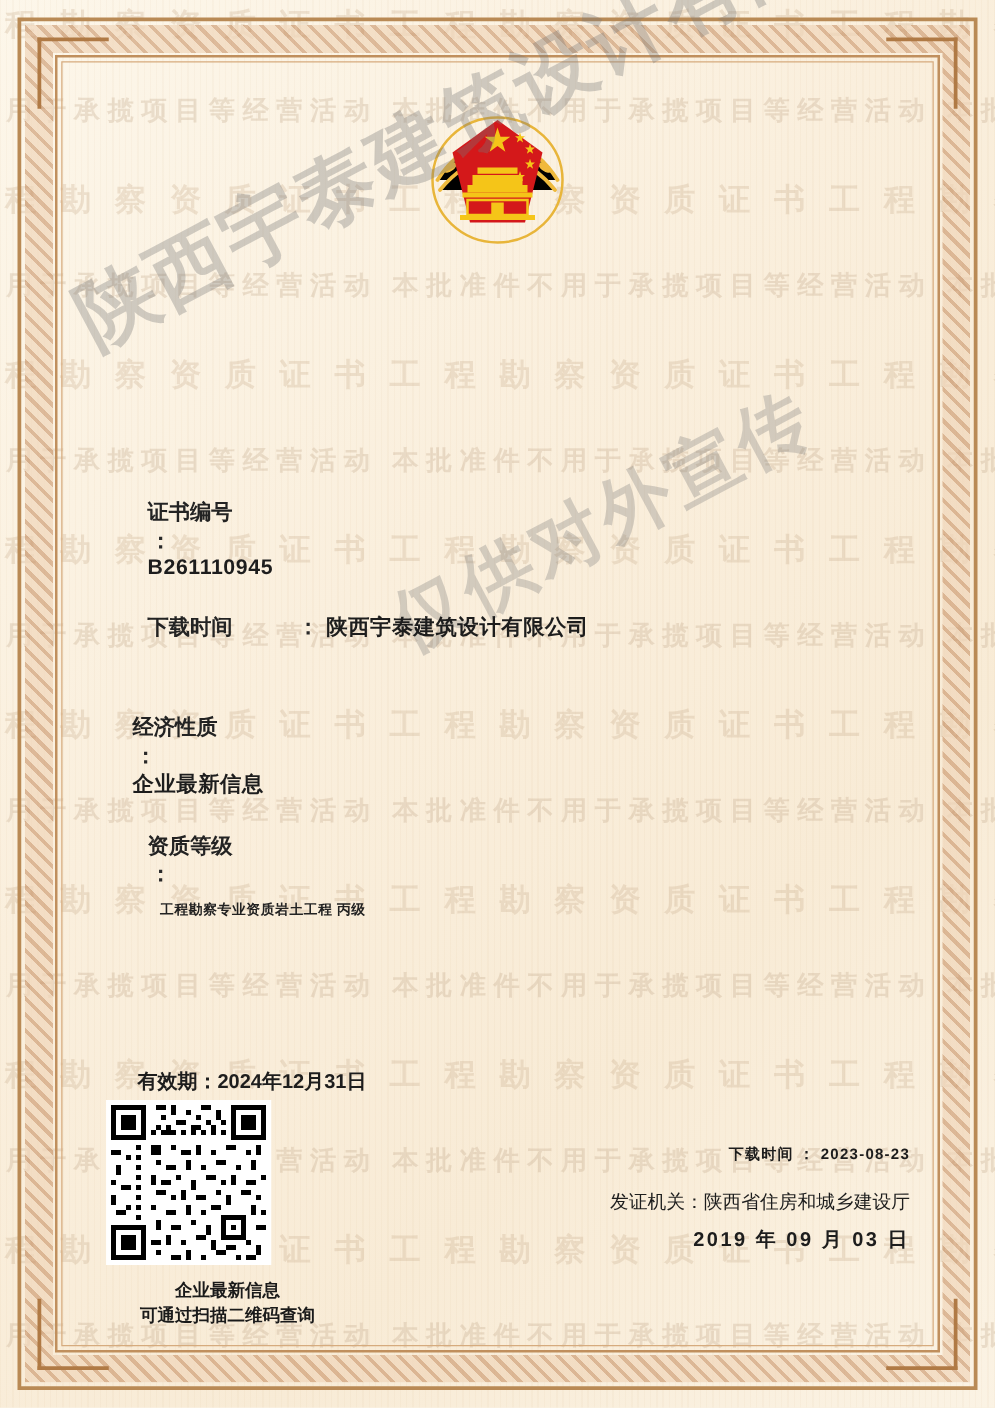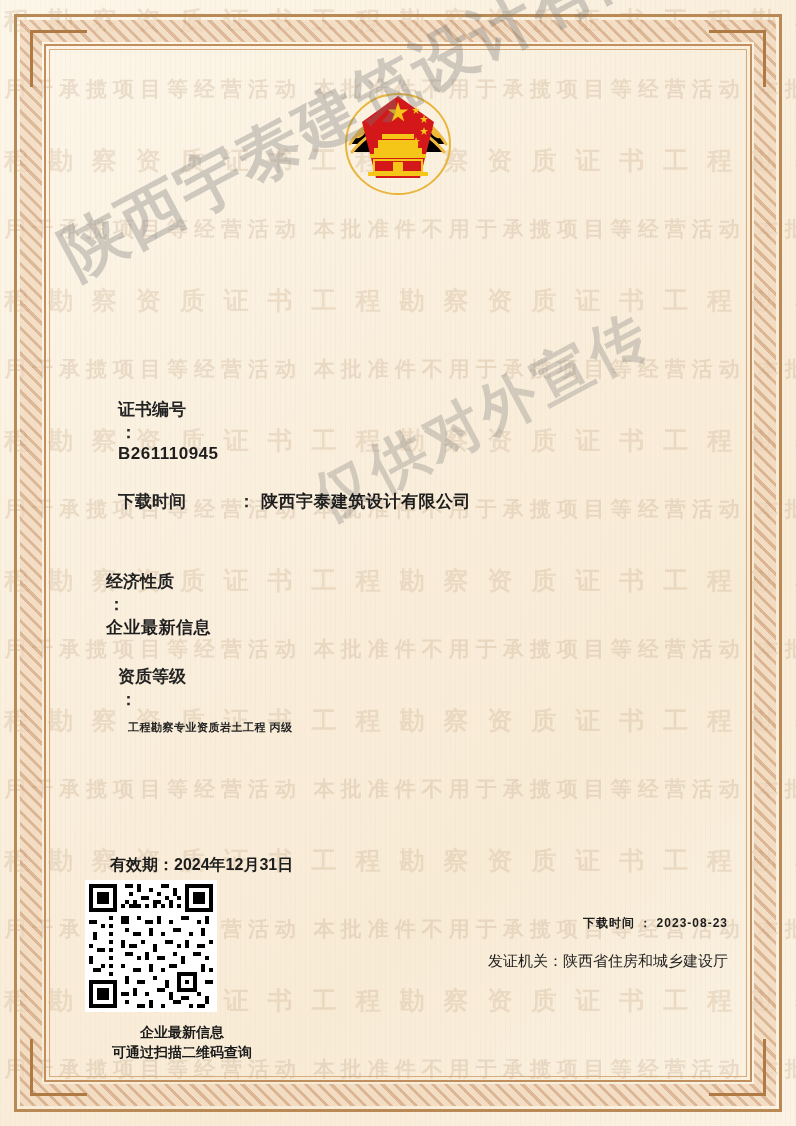--- a/index.html
+++ b/index.html
@@ -423,19 +423,20 @@
   <div class="dl-time">
     <span>下载时间</span>
     <span>：</span>
     <span>2023-08-23</span>
   </div>
 
   <div class="issuer">
     <span>发证机关</span><span>：</span><span>陕西省住房和城乡建设厅</span>
   </div>
 
+  <div class="issue-date">2019 年 09 月 03 日</div>
 
   <div class="note">
     <div>企业最新信息</div>
     <div>可通过扫描二维码查询</div>
   </div>
 
 </div>
 
 </body></html>

